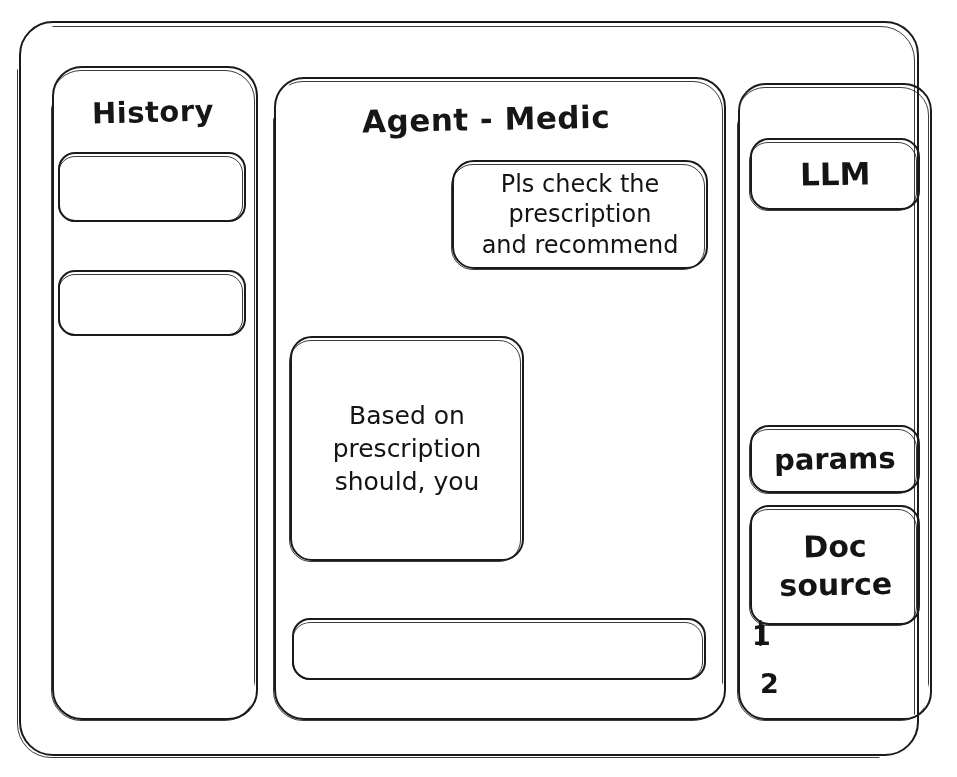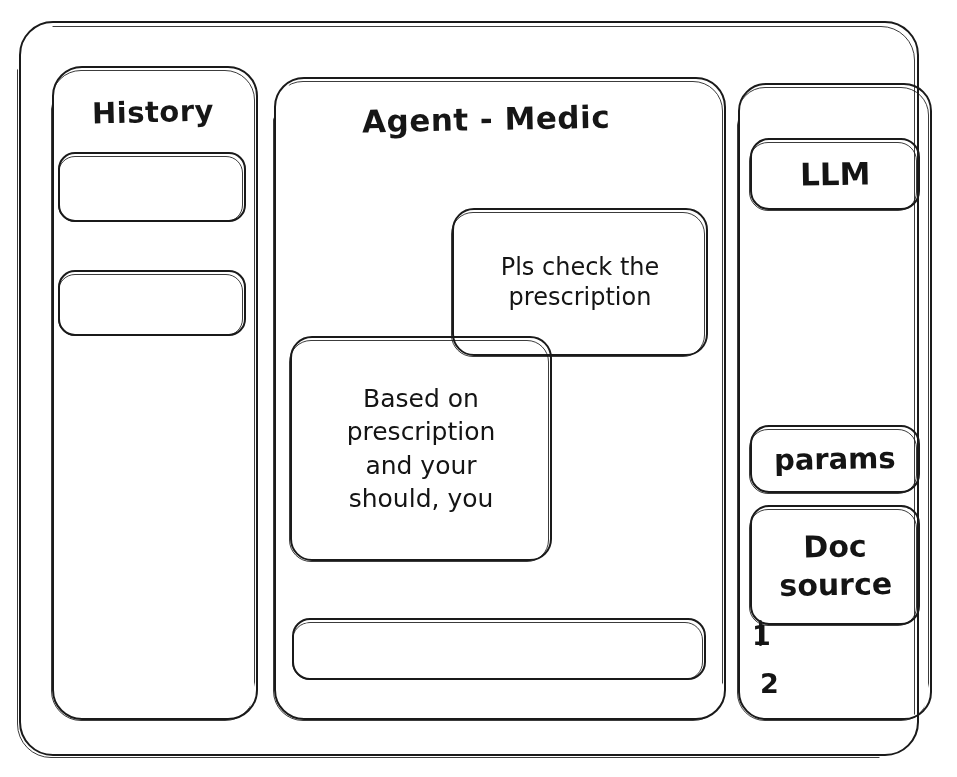--- a/index.html
+++ b/index.html
@@ -134,31 +134,30 @@
     font-size: 24.5px;
     line-height: 1.27;
     white-space: nowrap;
     color: #141414;
   }
 
   .bubble-user {
     left: 452px;
     top: 160px;
     width: 256px;
-    height: 148px;
+    height: 109px;
     align-items: center;
     text-align: center;
-    margin-top: 48px;
   }
   .bubble-user .line { font-size: 24px; }
 
   .bubble-assistant {
     left: 290px;
     top: 336px;
-    width: 262px;
+    width: 234px;
     height: 225px;
     align-items: center;
     text-align: center;
   }
   .bubble-assistant .line { font-size: 25px; line-height: 1.33; }
 
   
   .composer {
     left: 292px;
     top: 618px;
@@ -234,26 +233,26 @@
   <div class="sketch history-item history-item-2">
     <span></span>
   </div>
 
   <div class="sketch center-panel"></div>
   <div class="panel-title title-agent">Agent - Medic</div>
 
   <div class="sketch bubble bubble-user">
     <div class="line">Pls check the</div>
     <div class="line">prescription</div>
+    <div class="line">and recommend</div>
   </div>
 
   <div class="sketch bubble bubble-assistant">
     <div class="line">Based on</div>
     <div class="line">prescription</div>
-    <div class="line">and your</div>
     <div class="line">should, you</div>
   </div>
 
   <div class="sketch composer" placeholder=""></div>
 
   <div class="sketch tools-panel"></div>
 
   <div class="sketch tool-btn tool-llm">
     <span class="tool-label">LLM</span>
   </div>

